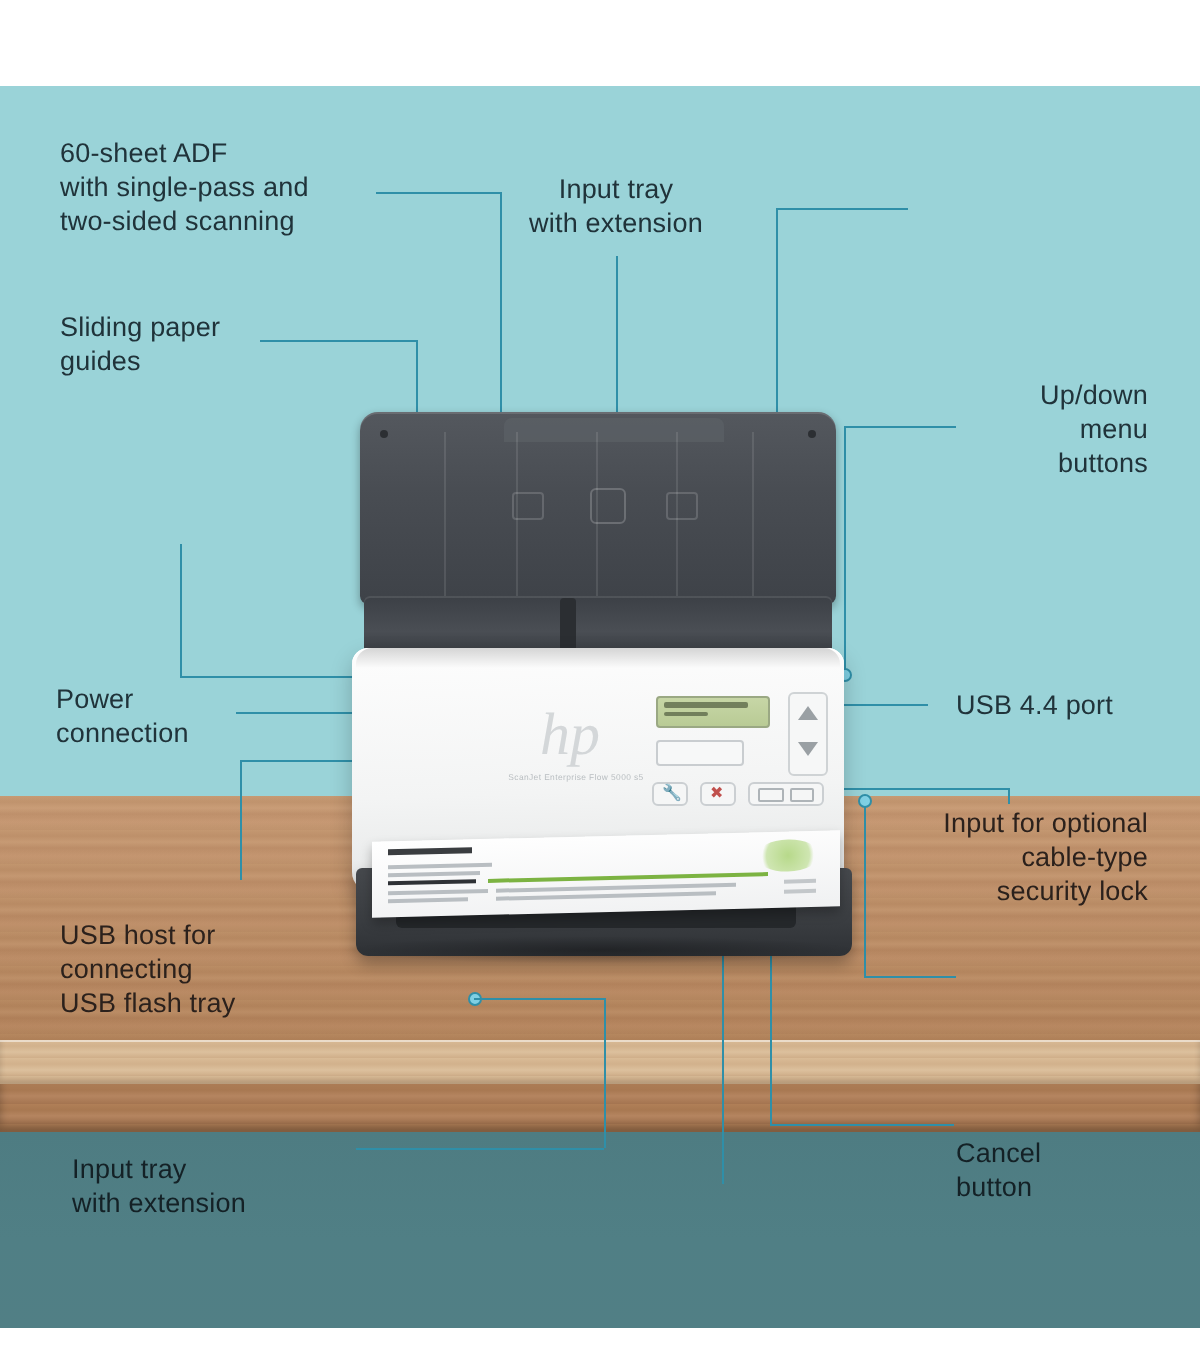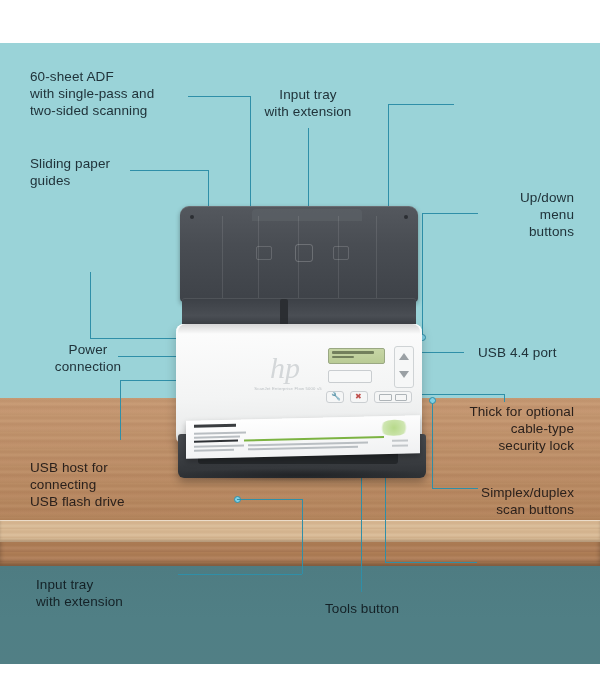--- a/index.html
+++ b/index.html
@@ -294,43 +294,42 @@
   </div>
 
   <div class="label l" style="left:30px;top:68px;width:190px;">60-sheet ADF
 with single-pass and
 two-sided scanning</div>
 
   <div class="label l" style="left:30px;top:155px;width:130px;">Sliding paper
 guides</div>
 
 
-  <div class="label l" style="left:28px;top:341px;width:120px;text-align:center;">Power
+  <div class="label l" style="left:28px;top:341px;width:120px;">Power
 connection</div>
 
   <div class="label l on-wood" style="left:30px;top:459px;width:160px;">USB host for
 connecting
-USB flash drive</div>
+USB flash tray</div>
 
   <div class="label l on-dark" style="left:36px;top:576px;width:170px;">Input tray
 with extension</div>
 
   <div class="label c" style="left:238px;top:86px;width:140px;">Input tray
 with extension</div>
 
-  <div class="label c on-dark" style="left:300px;top:600px;width:124px;">Tools button</div>
 
 
   <div class="label r" style="left:440px;top:189px;width:134px;">Up/down
 menu
 buttons</div>
 
   <div class="label l" style="left:478px;top:344px;width:120px;">USB 4.4 port</div>
 
-  <div class="label r on-wood" style="left:432px;top:403px;width:142px;">Thick for optional
+  <div class="label r on-wood" style="left:432px;top:403px;width:142px;">Input for optional
 cable-type
 security lock</div>
 
-  <div class="label r on-wood" style="left:430px;top:484px;width:144px;">Simplex/duplex
-scan buttons</div>
-
+
+  <div class="label l on-dark" style="left:478px;top:568px;width:110px;">Cancel
+button</div>
 
 </div>
 
 </body></html>

